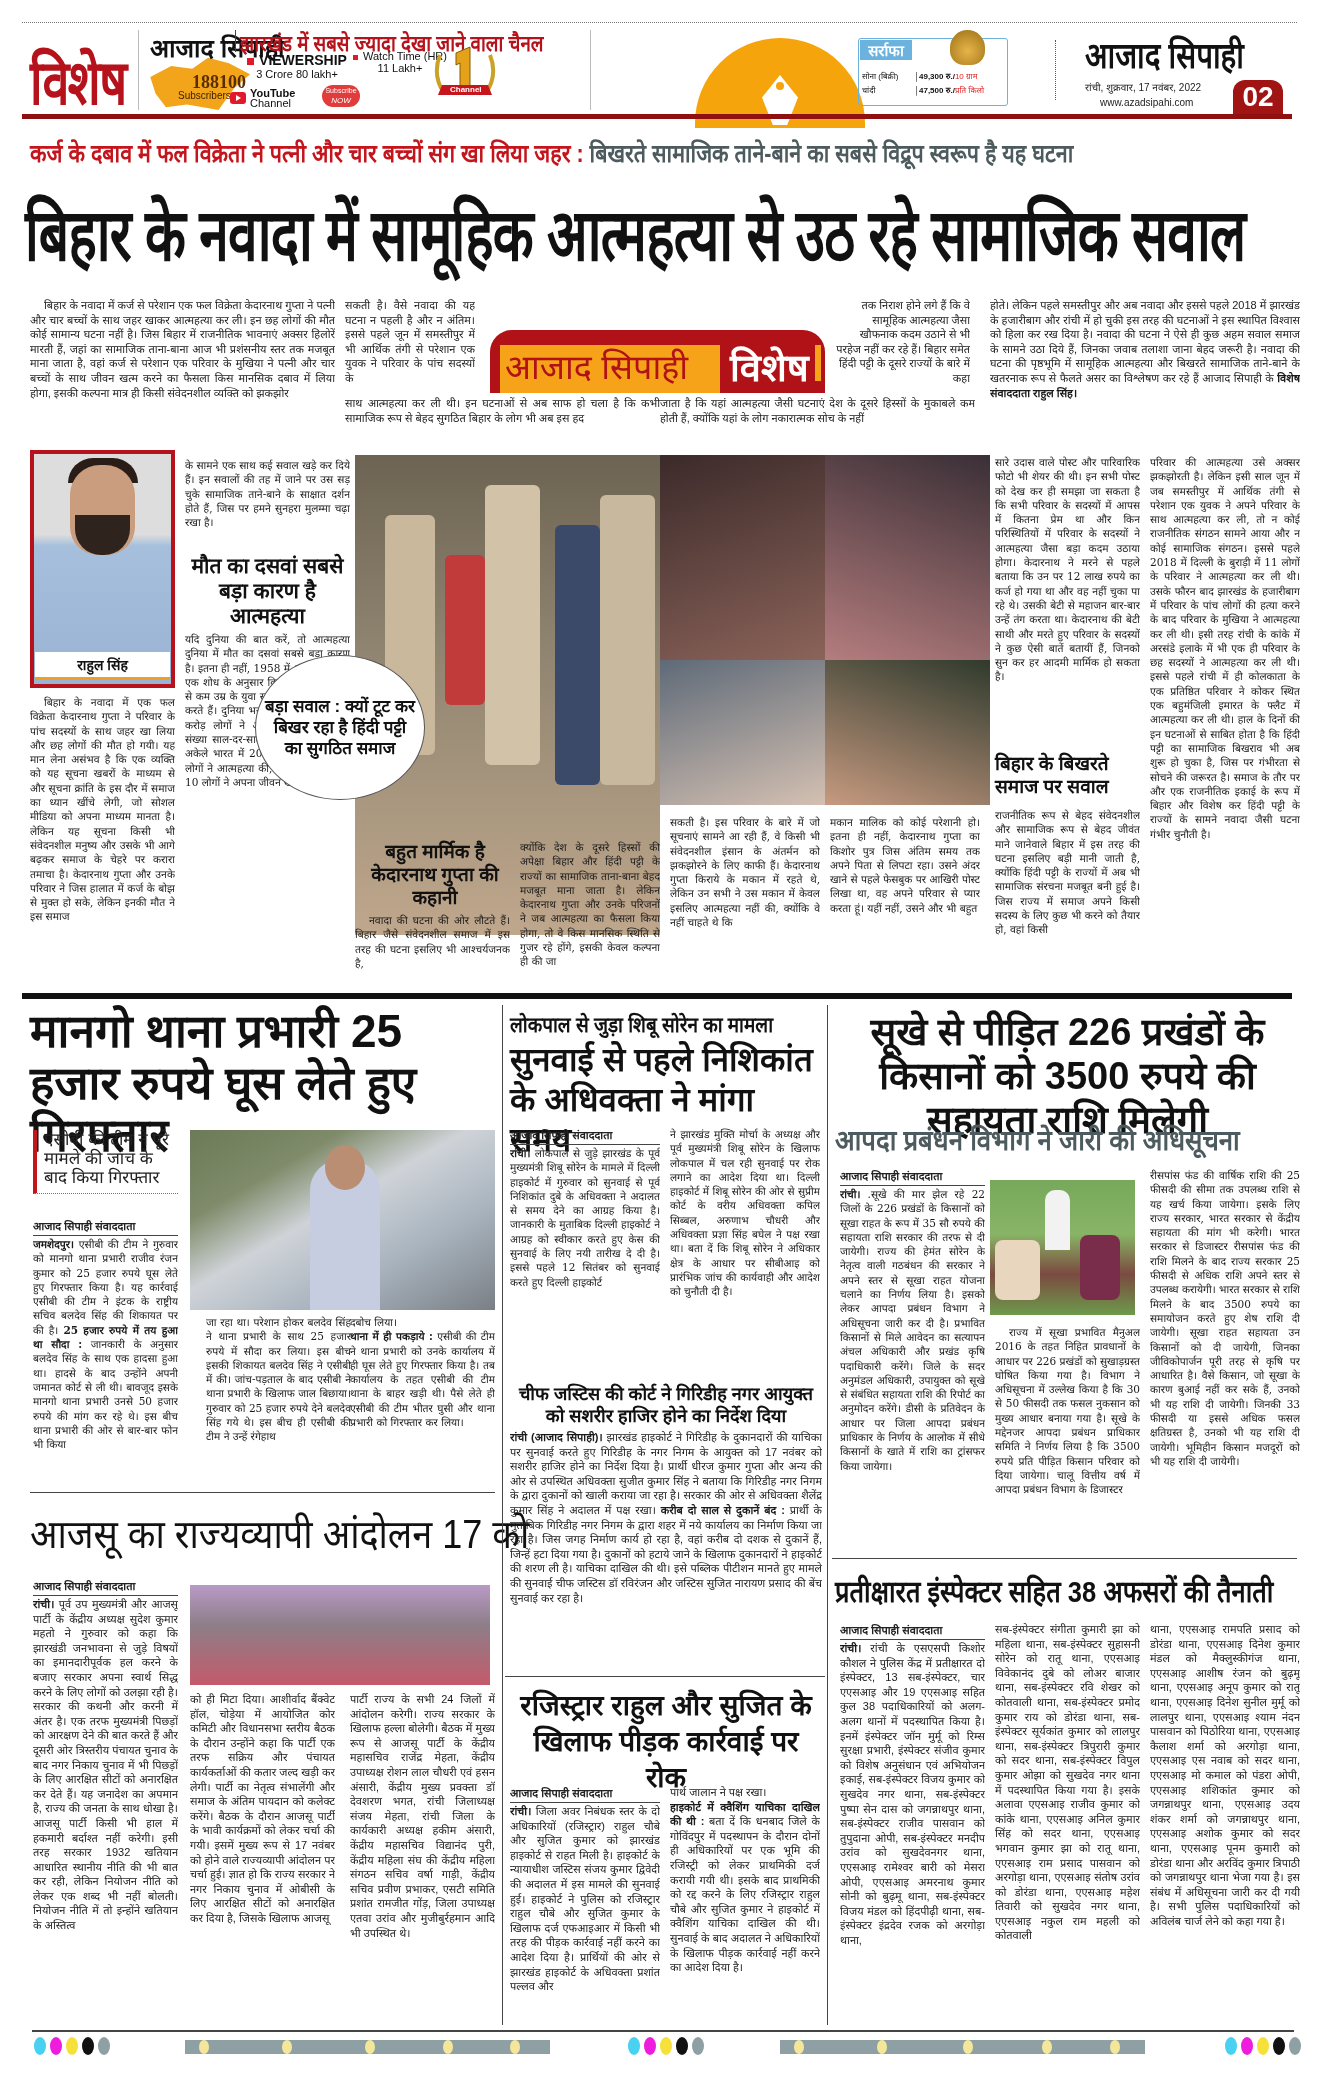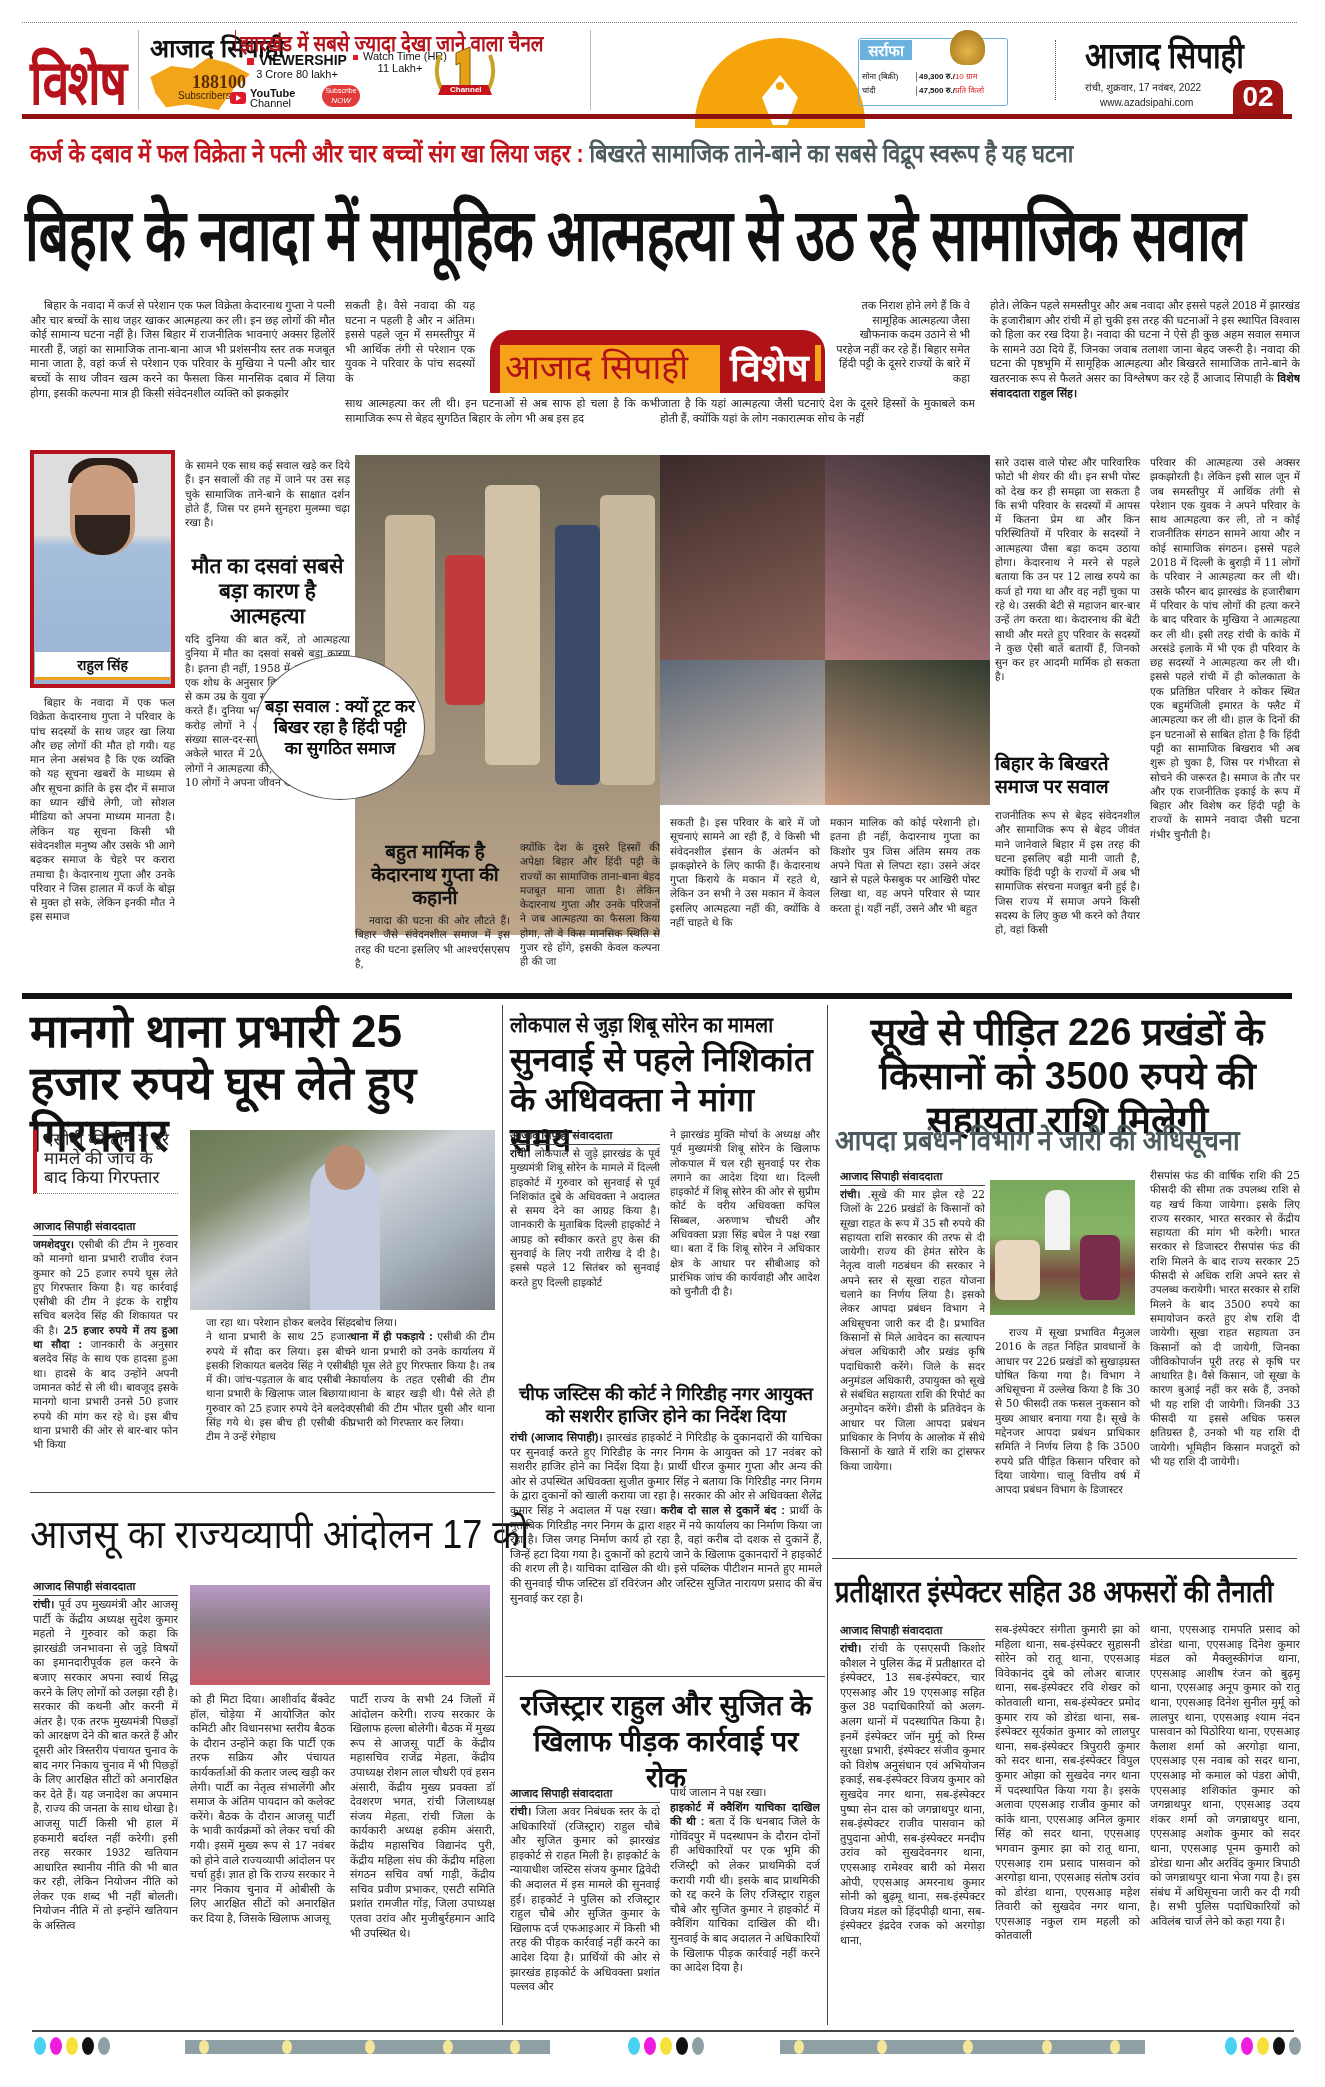--- a/index.html
+++ b/index.html
@@ -171,21 +171,21 @@
 
 <div class="abs" id="photo-police">
   <div class="cop" style="left:30px;top:60px;width:50px;height:240px;background:#c9b89c"></div>
   <div class="cop" style="left:130px;top:30px;width:55px;height:280px;background:#d2c3a8"></div>
   <div class="cop" style="left:200px;top:70px;width:45px;height:260px;background:#3c4a6a"></div>
   <div class="cop" style="left:245px;top:40px;width:55px;height:290px;background:#c8b89e"></div>
   <div class="cop" style="left:90px;top:100px;width:40px;height:150px;background:#c13b3b"></div>
 </div>
 <div class="abs" id="pull-quote-circle">बड़ा सवाल : क्यों टूट कर बिखर रहा है हिंदी पट्टी का सुगठित समाज</div>
 <div class="abs subhead" style="left:360px;top:840px;width:150px;font-size:19px;line-height:23px">बहुत मार्मिक है केदारनाथ गुप्ता की कहानी</div>
-<div class="abs col indent" style="left:355px;top:913px;width:155px;height:75px">नवादा की घटना की ओर लौटते हैं। बिहार जैसे संवेदनशील समाज में इस तरह की घटना इसलिए भी आश्चर्एसएसप है,</div>
+<div class="abs col indent" style="left:355px;top:913px;width:155px;height:75px">नवादा की घटना की ओर लौटते हैं। बिहार जैसे संवेदनशील समाज में इस तरह की घटना इसलिए भी आश्चर्यजनक है,</div>
 <div class="abs col" style="left:520px;top:840px;width:140px;height:148px">क्योंकि देश के दूसरे हिस्सों की अपेक्षा बिहार और हिंदी पट्टी के राज्यों का सामाजिक ताना-बाना बेहद मजबूत माना जाता है। लेकिन केदारनाथ गुप्ता और उनके परिजनों ने जब आत्महत्या का फैसला किया होगा, तो वे किस मानसिक स्थिति से गुजर रहे होंगे, इसकी केवल कल्पना ही की जा</div>
 
 <div class="abs" id="tile-woman1"></div>
 <div class="abs" id="tile-woman2"></div>
 <div class="abs" id="tile-man1"></div>
 <div class="abs" id="tile-man2"></div>
 <div class="abs col" style="left:670px;top:815px;width:150px;height:173px">सकती है। इस परिवार के बारे में जो सूचनाएं सामने आ रही हैं, वे किसी भी संवेदनशील इंसान के अंतर्मन को झकझोरने के लिए काफी हैं। केदारनाथ गुप्ता किराये के मकान में रहते थे, लेकिन उन सभी ने उस मकान में केवल इसलिए आत्महत्या नहीं की, क्योंकि वे नहीं चाहते थे कि</div>
 <div class="abs col" style="left:830px;top:815px;width:150px;height:173px">मकान मालिक को कोई परेशानी हो। इतना ही नहीं, केदारनाथ गुप्ता का किशोर पुत्र जिस अंतिम समय तक अपने पिता से लिपटा रहा। उसने अंदर खाने से पहले फेसबुक पर आखिरी पोस्ट लिखा था, वह अपने परिवार से प्यार करता हूं। यहीं नहीं, उसने और भी बहुत</div>
 <div class="abs col" style="left:995px;top:455px;width:145px;height:290px">सारे उदास वाले पोस्ट और पारिवारिक फोटो भी शेयर की थी। इन सभी पोस्ट को देख कर ही समझा जा सकता है कि सभी परिवार के सदस्यों में आपस में कितना प्रेम था और किन परिस्थितियों में परिवार के सदस्यों ने आत्महत्या जैसा बड़ा कदम उठाया होगा। केदारनाथ ने मरने से पहले बताया कि उन पर 12 लाख रुपये का कर्ज हो गया था और वह नहीं चुका पा रहे थे। उसकी बेटी से महाजन बार-बार उन्हें तंग करता था। केदारनाथ की बेटी साथी और मरते हुए परिवार के सदस्यों ने कुछ ऐसी बातें बतायीं हैं, जिनको सुन कर हर आदमी मार्मिक हो सकता है।</div>
 <div class="abs subhead" style="left:995px;top:752px;width:145px;font-size:19px;line-height:23px;text-align:left">बिहार के बिखरते समाज पर सवाल</div>

